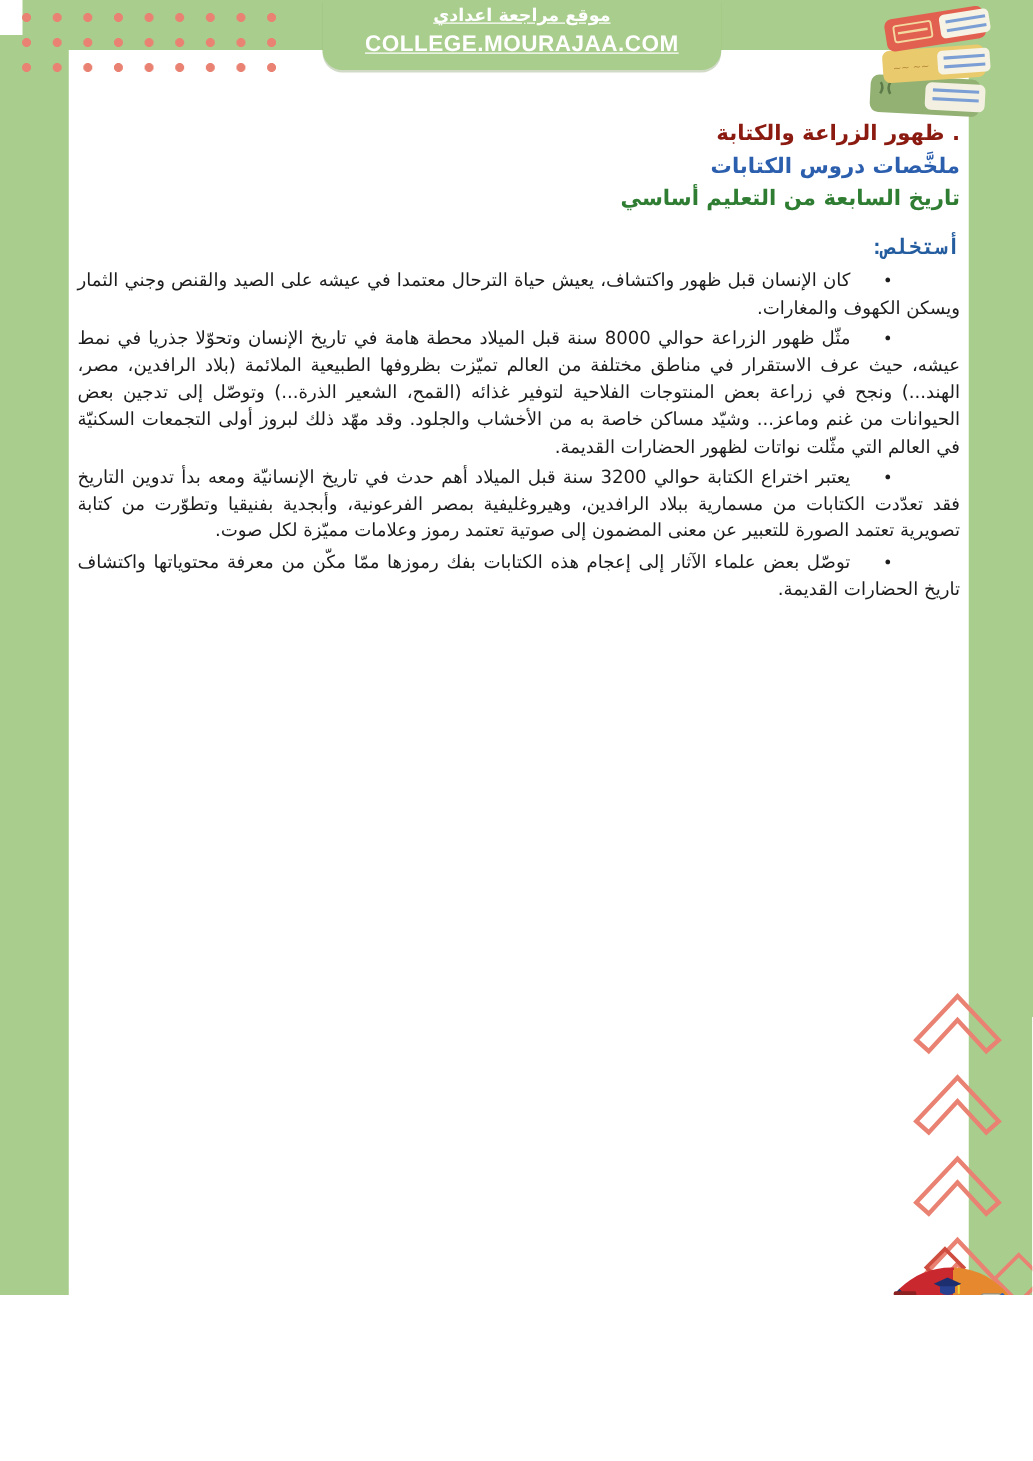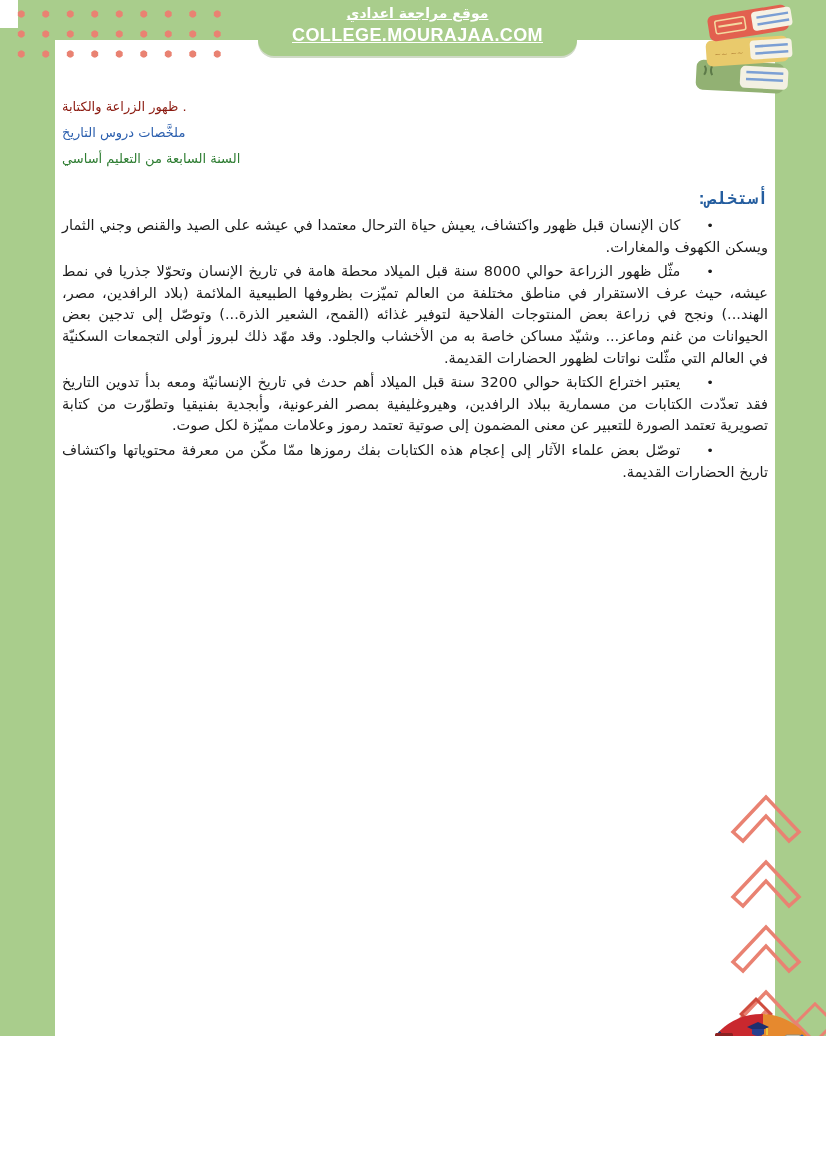--- a/index.html
+++ b/index.html
@@ -27,21 +27,21 @@
   
   #dot-grid{position:absolute;left:3px;top:2px;width:232px;height:58px;
     background-image:radial-gradient(circle,#e98272 3.3px,rgba(0,0,0,0) 3.9px);
     background-size:24.5px 20px;background-position:6px 2px;}
 
   
   .chevron{position:absolute;left:730px;width:72px;height:60px;}
 
   
   #content{position:absolute;left:62px;top:94px;width:706px;direction:rtl;}
-  .title-line{text-align:left;font-weight:normal;font-size:13px;line-height:26px;}
+  .title-line{text-align:right;font-weight:bold;font-size:17px;line-height:26px;}
   #title-1{color:#8b1a10;}
   #title-2{color:#2b5fae;}
   #title-3{color:#2e7d32;}
   #section-heading{font-size:17px;font-weight:bold;color:#245d9f;margin:16px 0 6px;font-family:Liberation Mono, monospace;}
   .bullet-item{font-size:14.5px;line-height:21.6px;color:#1c1c1c;text-align:justify;
                text-indent:54px;margin:0 0 3px 0;}
   .bullet-item .marker{margin-left:26px;font-size:13px;}
 
   
   #logo{position:absolute;left:702px;top:1014px;width:118px;height:118px;}
@@ -101,22 +101,22 @@
       <rect x="64" y="9" width="40" height="19" rx="4" fill="#f6f2e4"></rect>
       <line x1="69" y1="15" x2="101" y2="15" stroke="#7b9fd4" stroke-width="2.5"></line>
       <line x1="69" y1="22" x2="101" y2="22" stroke="#7b9fd4" stroke-width="2.5"></line>
       <rect x="27" y="12" width="30" height="13" rx="2" fill="none" stroke="#f3d9a0" stroke-width="1.5"></rect>
       <line x1="30" y1="18" x2="54" y2="18" stroke="#f3d9a0" stroke-width="2"></line>
     </g>
   </svg>
 
   <div id="content">
     <div class="title-line" id="title-1">. ظهور الزراعة والكتابة</div>
-    <div class="title-line" id="title-2">ملخَّصات دروس التاريخ</div>
-    <div class="title-line" id="title-3">السنة السابعة من التعليم أساسي</div>
+    <div class="title-line" id="title-2">ملخَّصات دروس الكتابات</div>
+    <div class="title-line" id="title-3">تاريخ السابعة من التعليم أساسي</div>
 
     <div id="section-heading">أستخلص:</div>
 
     <div class="bullet-item"><span class="marker">•</span><span>كان الإنسان قبل ظهور واكتشاف، يعيش حياة الترحال معتمدا في عيشه على الصيد والقنص وجني الثمار ويسكن الكهوف والمغارات.</span></div>
     <div class="bullet-item"><span class="marker">•</span><span>مثّل ظهور الزراعة حوالي 8000 سنة قبل الميلاد محطة هامة في تاريخ الإنسان وتحوّلا جذريا في نمط عيشه، حيث عرف الاستقرار في مناطق مختلفة من العالم تميّزت بظروفها الطبيعية الملائمة (بلاد الرافدين، مصر، الهند...) ونجح في زراعة بعض المنتوجات الفلاحية لتوفير غذائه (القمح، الشعير الذرة...) وتوصّل إلى تدجين بعض الحيوانات من غنم وماعز... وشيّد مساكن خاصة به من الأخشاب والجلود. وقد مهّد ذلك لبروز أولى التجمعات السكنيّة في العالم التي مثّلت نواتات لظهور الحضارات القديمة.</span></div>
     <div class="bullet-item"><span class="marker">•</span><span>يعتبر اختراع الكتابة حوالي 3200 سنة قبل الميلاد أهم حدث في تاريخ الإنسانيّة ومعه بدأ تدوين التاريخ فقد تعدّدت الكتابات من مسمارية ببلاد الرافدين، وهيروغليفية بمصر الفرعونية، وأبجدية بفنيقيا وتطوّرت من كتابة تصويرية تعتمد الصورة للتعبير عن معنى المضمون إلى صوتية تعتمد رموز وعلامات مميّزة لكل صوت.</span></div>
     <div class="bullet-item"><span class="marker">•</span><span>توصّل بعض علماء الآثار إلى إعجام هذه الكتابات بفك رموزها ممّا مكّن من معرفة محتوياتها واكتشاف تاريخ الحضارات القديمة.</span></div>
   </div>
 
   <svg class="chevron" style="top:788px" viewBox="0 0 72 60">

